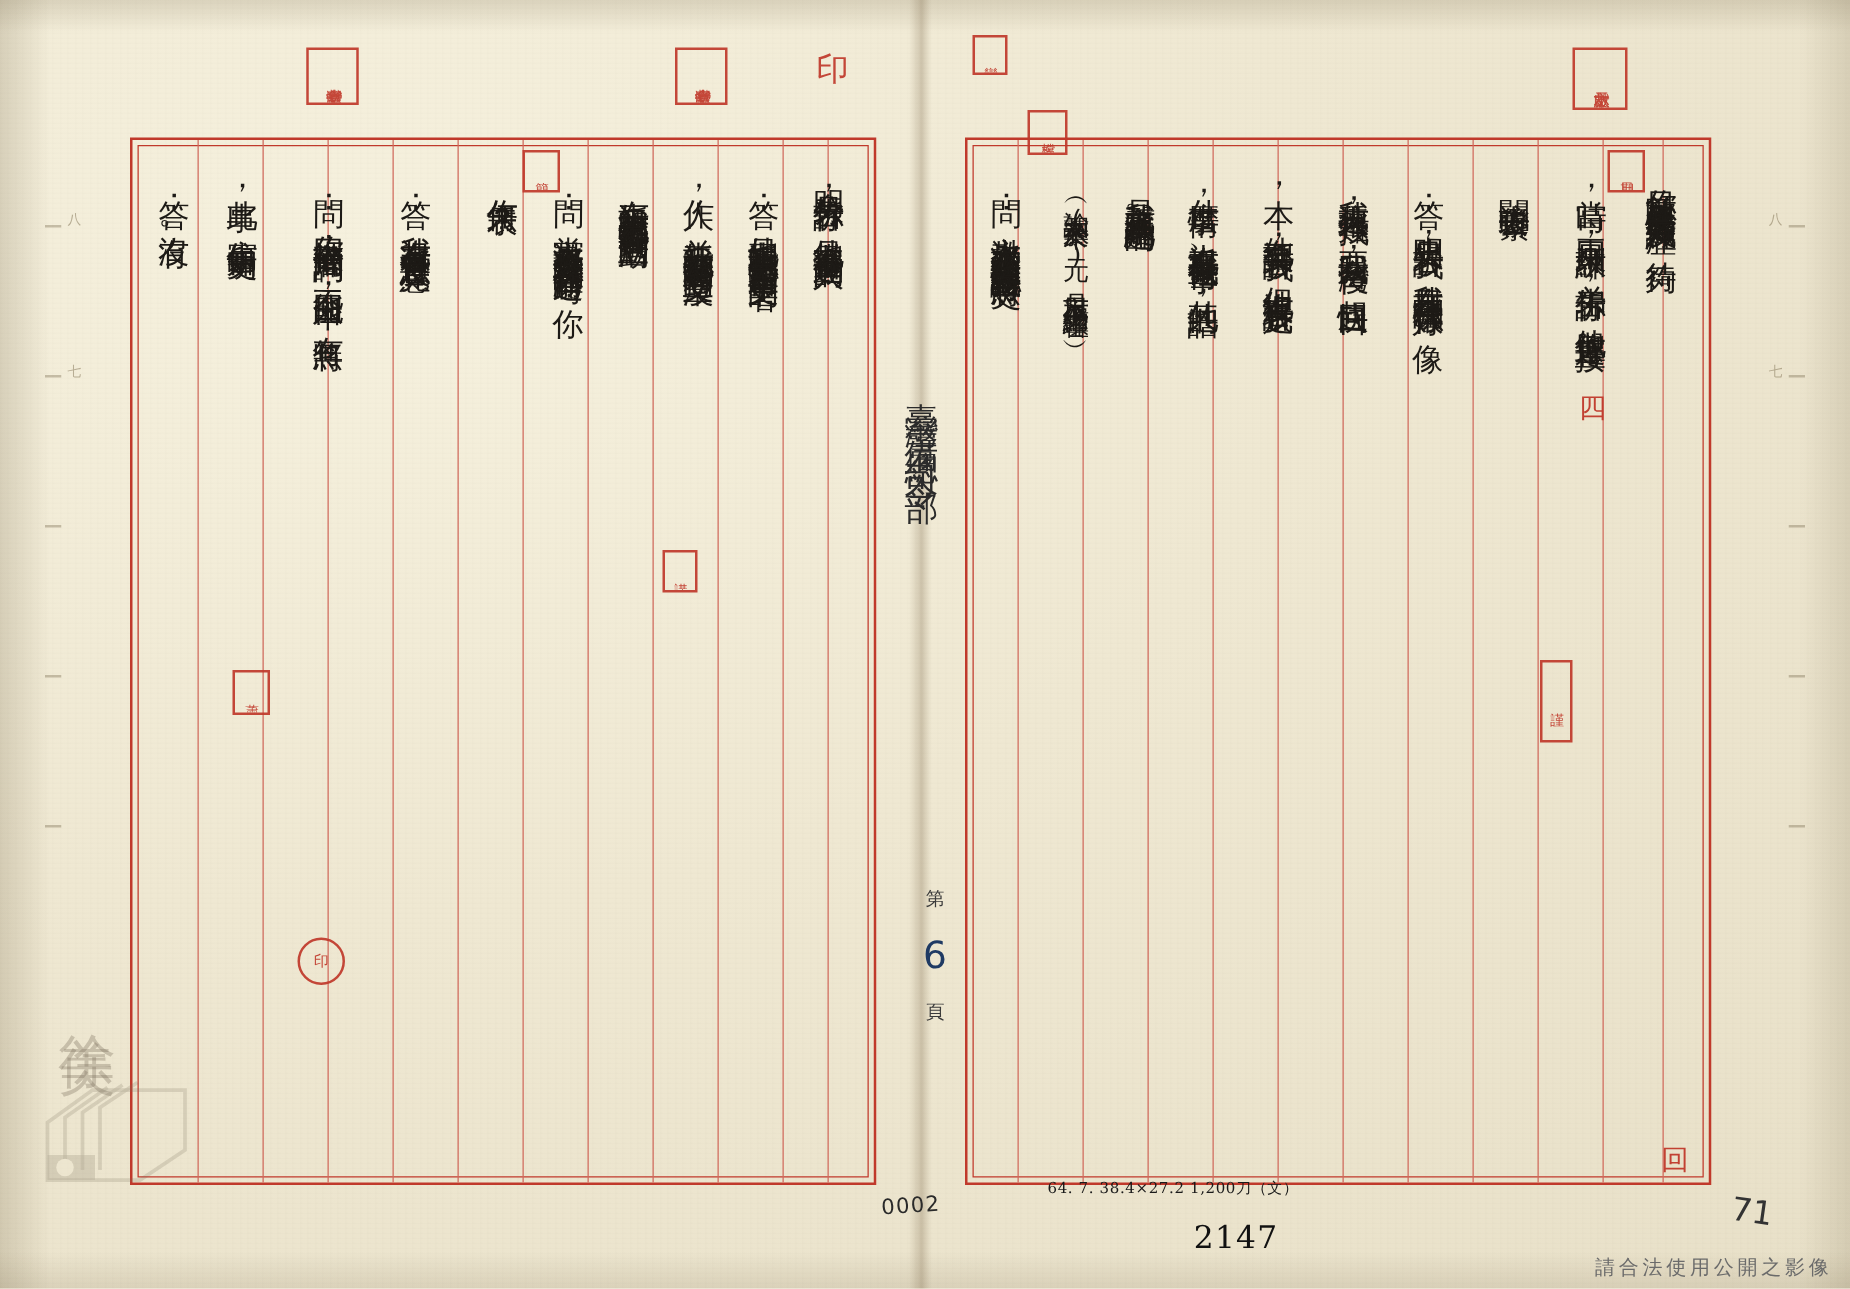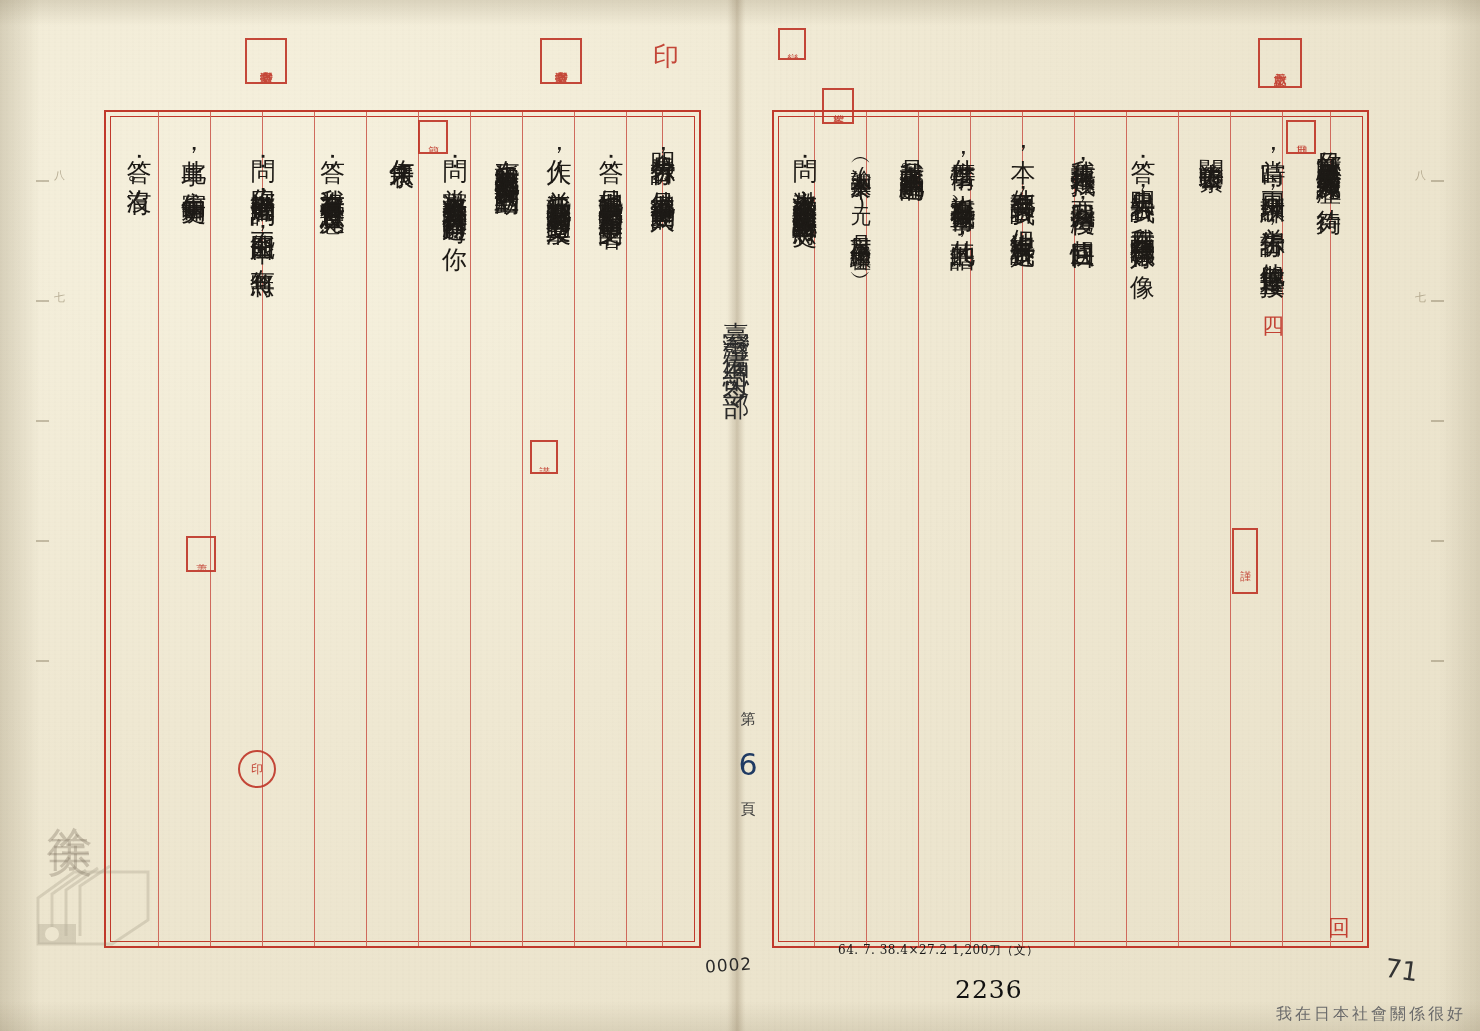--- a/index.html
+++ b/index.html
@@ -359,24 +359,24 @@
 
   <div class="seal" style="left:418px; top:120px; width:30px; height:34px;">簡</div>
   <div class="seal" style="left:530px; top:440px; width:28px; height:34px;">講</div>
   <div class="seal" style="left:186px; top:536px; width:30px; height:36px;">蕭</div>
   <div class="seal round" style="left:238px; top:750px; width:38px; height:38px;">印</div>
 
   <div class="redmark" style="left:1328px; top:900px;">回</div>
   <div class="redmark" style="left:1262px; top:300px;">四</div>
 
   <div class="form-footer">64. 7. 38.4×27.2 1,200刀（文）</div>
-  <div class="scan-number">2236</div>
+  <div class="scan-number">2147</div>
   <div class="archive-code">0002</div>
   <div class="page-folio">71</div>
-  <div class="bottom-notice">我在日本社會關係很好</div>
+  <div class="bottom-notice">請合法使用公開之影像</div>
 
   <div class="watermark-sign">徐美</div>
   <svg class="watermark-logo" viewBox="0 0 152 118">
     <g fill="none" stroke="rgba(120,110,90,0.45)" stroke-width="3">
       <path d="M10 106 L10 60 L46 34 L120 34 L120 82 L84 106 Z"></path>
       <path d="M24 98 L24 56 L58 32"></path>
       <path d="M38 98 L38 52 L70 30"></path>
       <path d="M52 98 L52 48 L82 28"></path>
     </g>
     <path d="M10 106 L10 86 L48 86 L48 106 Z" fill="rgba(120,110,90,0.45)"></path>

